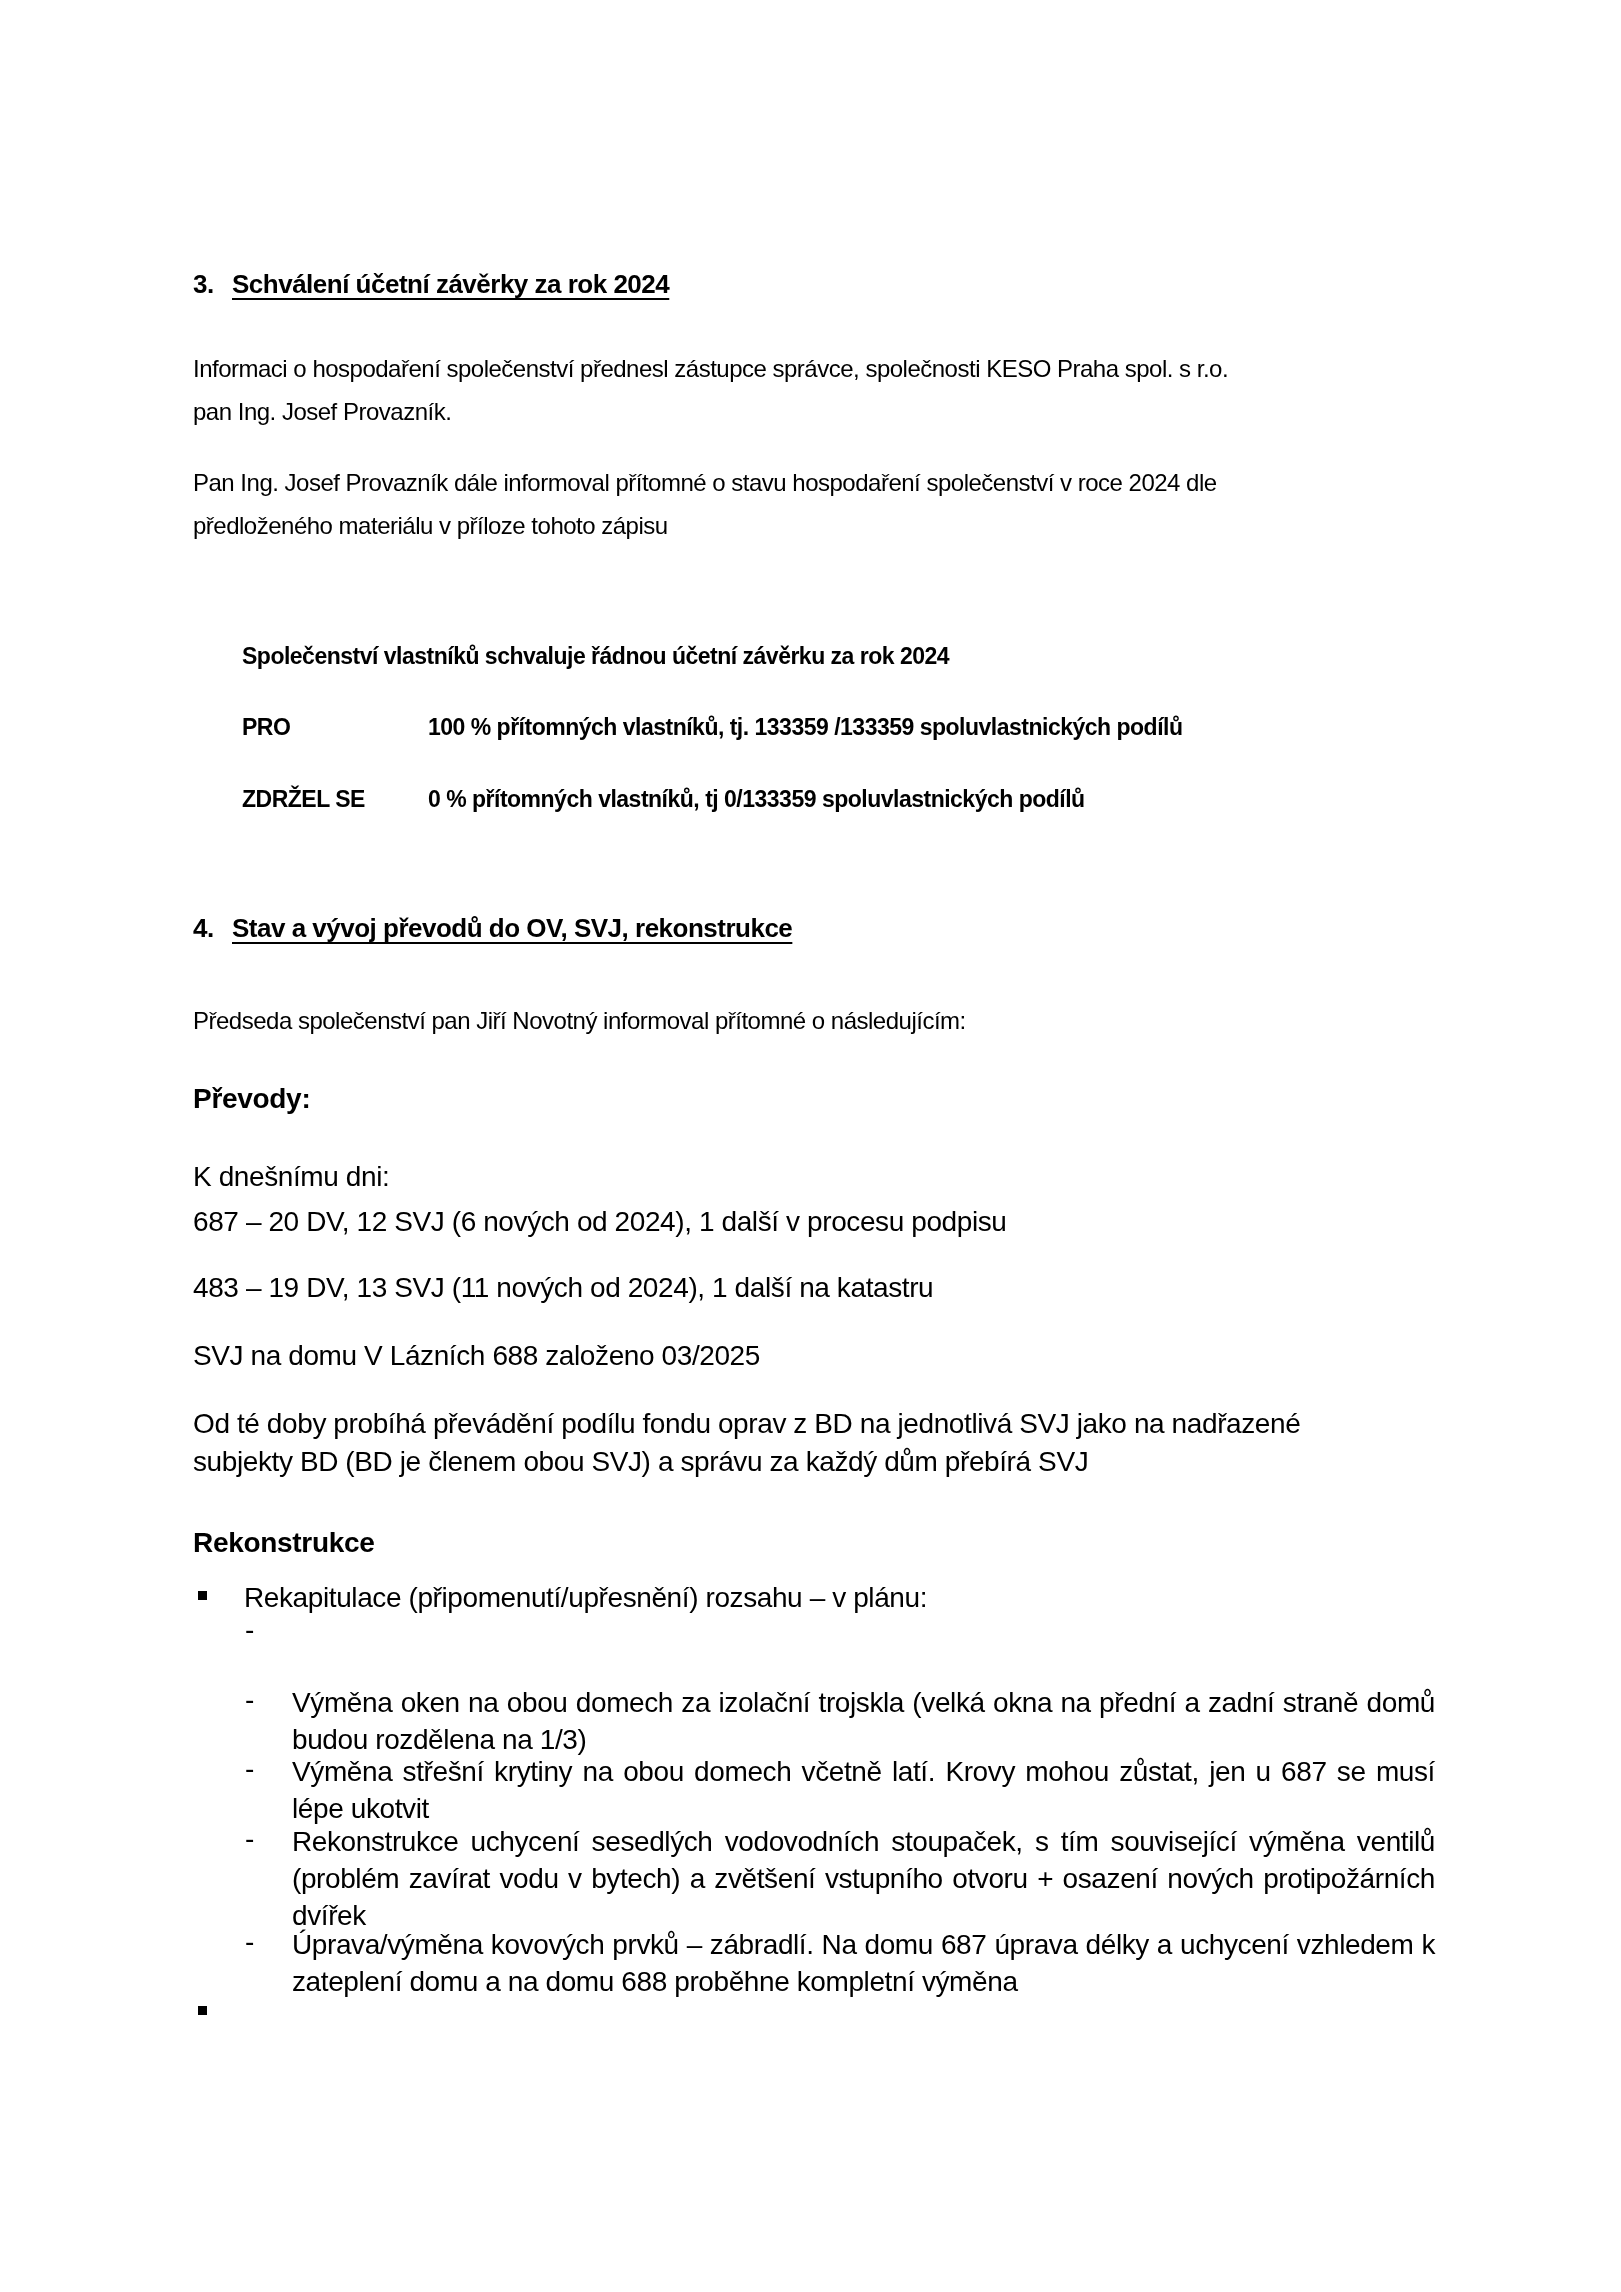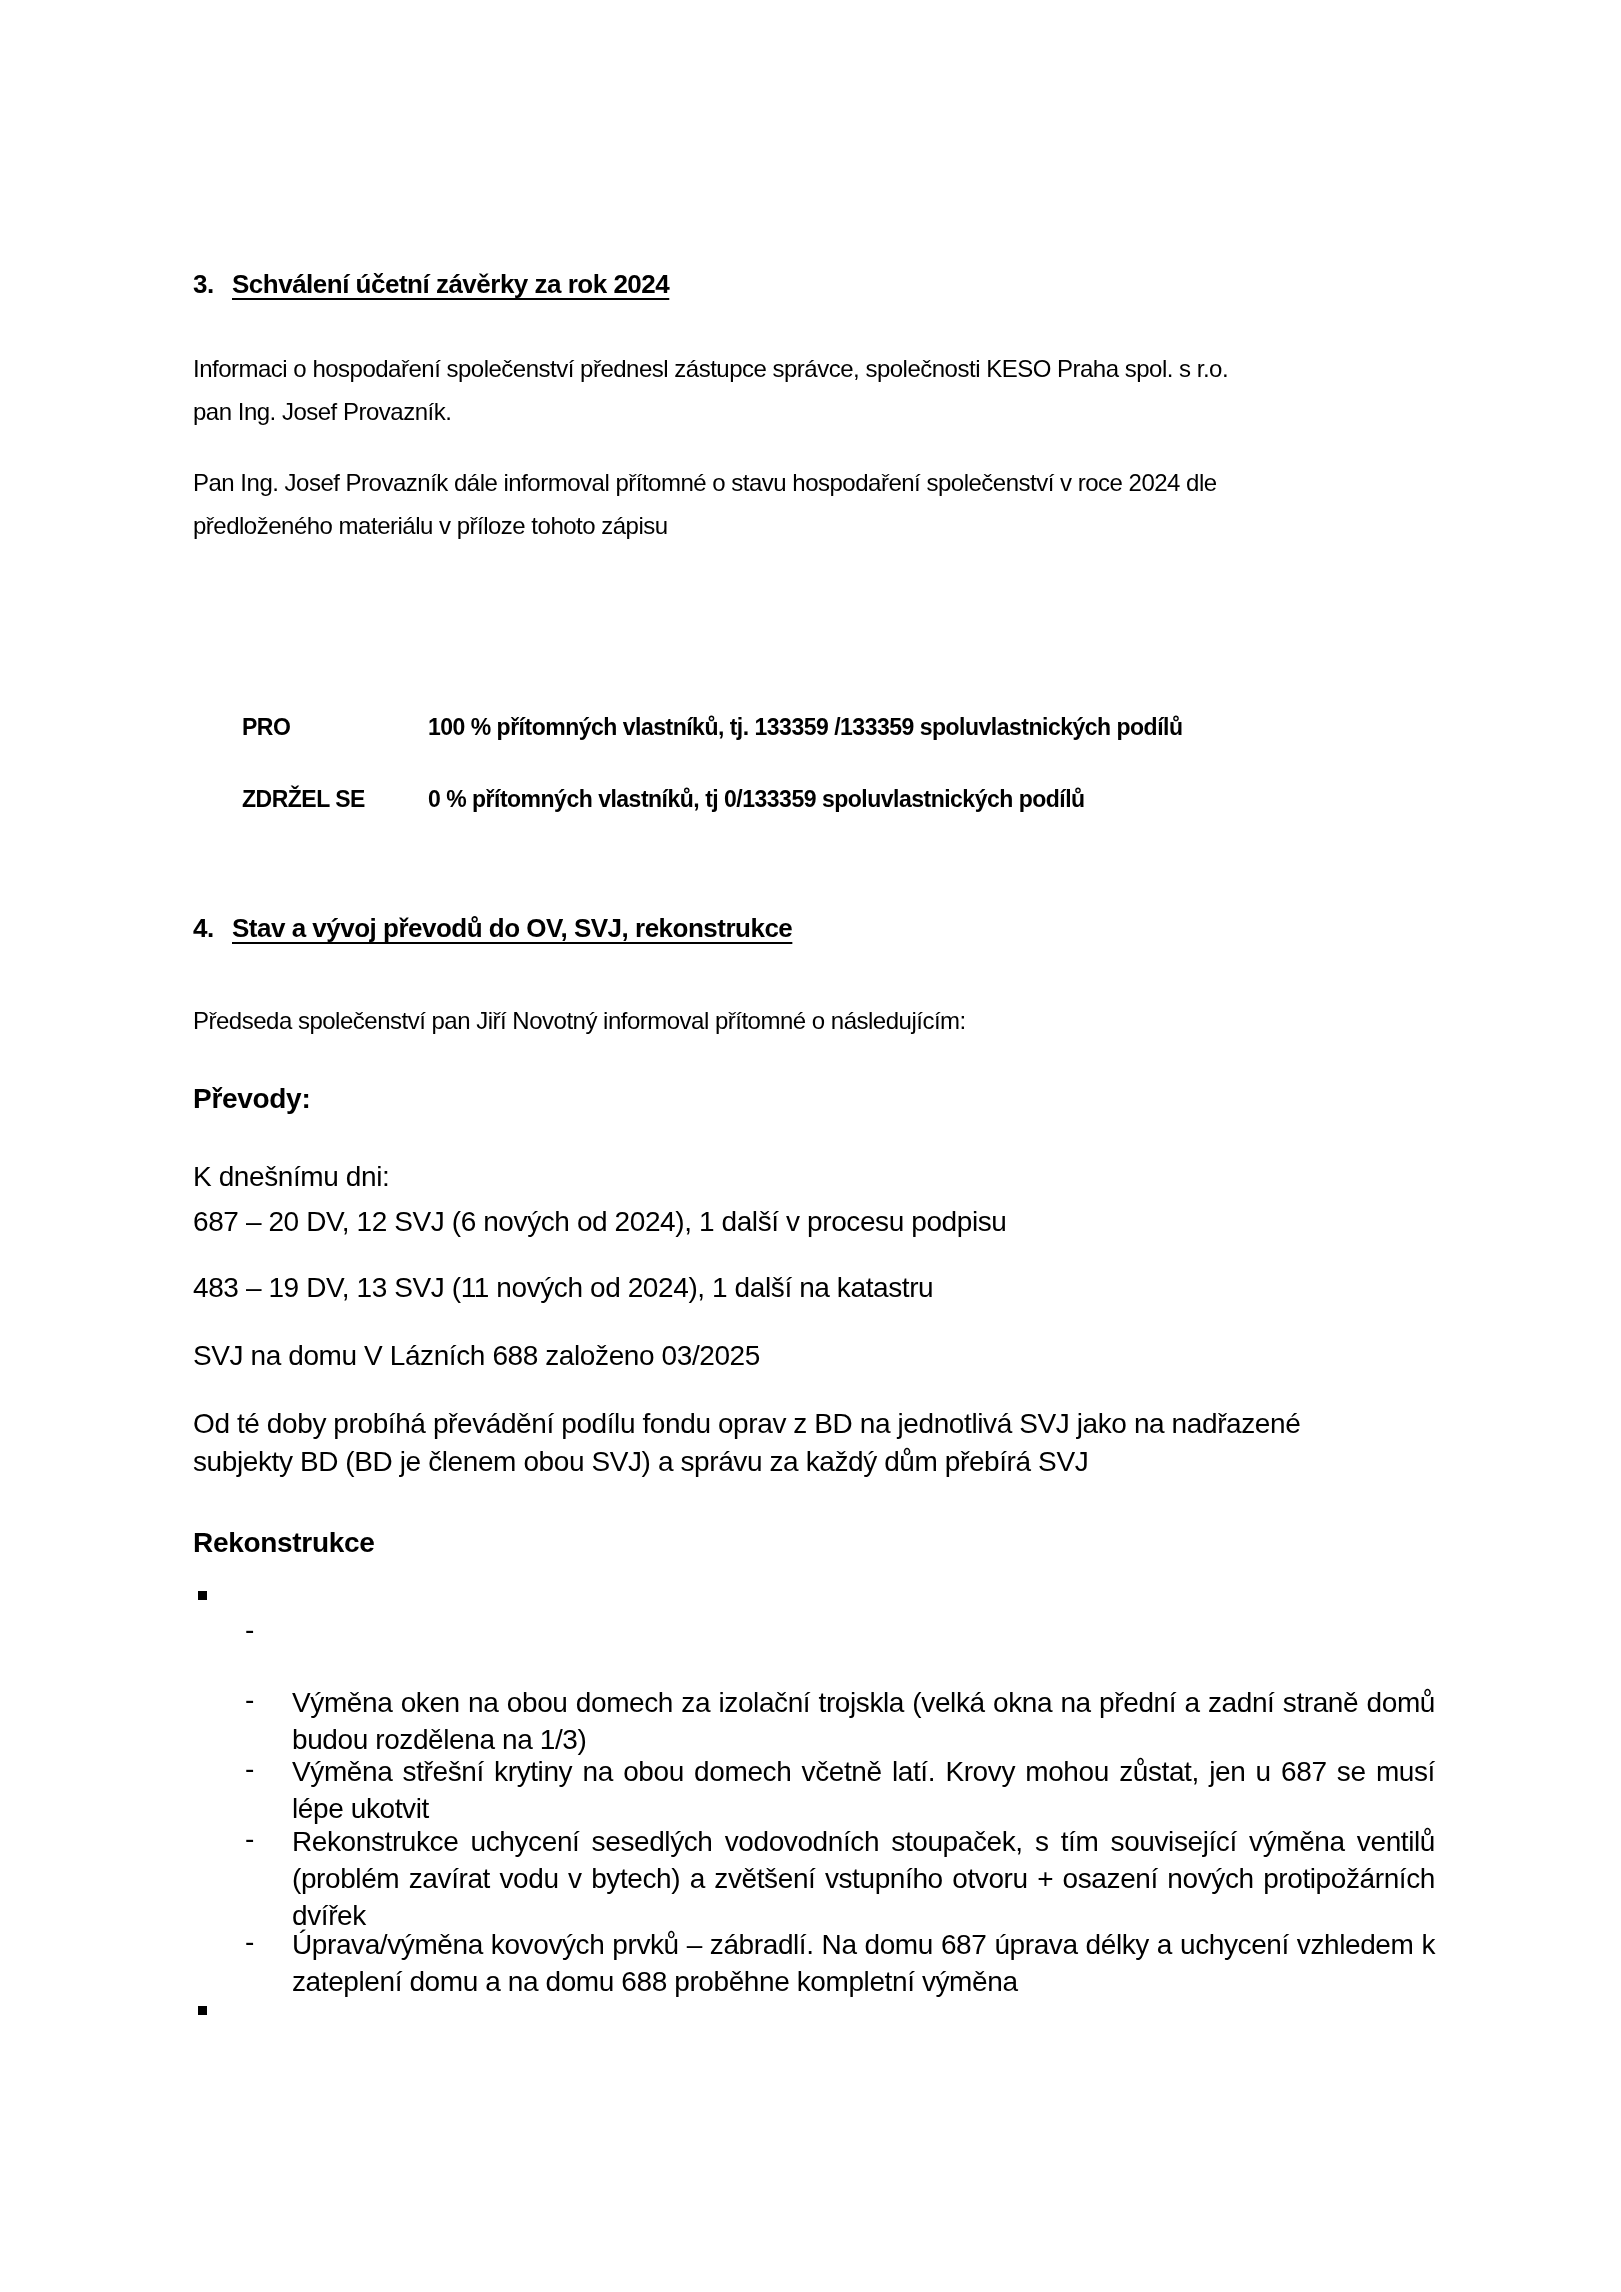--- a/index.html
+++ b/index.html
@@ -34,20 +34,21 @@
 
   <div class="abs sec-head" style="left:193px; top:269px;">
     <span class="num">3.</span><span class="title">Schválení účetní závěrky za rok 2024</span>
   </div>
 
   <div class="abs para" style="left:193px; top:347px;">Informaci o hospodaření společenství přednesl zástupce správce, společnosti KESO Praha spol. s r.o.</div>
   <div class="abs para" style="left:193px; top:390px;">pan Ing. Josef Provazník.</div>
   <div class="abs para" style="left:193px; top:461px;">Pan Ing. Josef Provazník dále informoval přítomné o stavu hospodaření společenství v roce 2024 dle</div>
   <div class="abs para" style="left:193px; top:504px;text-align:right;">předloženého materiálu v příloze tohoto zápisu</div>
 
+  <div class="abs vote-title" style="left:242px; top:643px;">Společenství vlastníků schvaluje řádnou účetní závěrku za rok 2024</div>
 
   <div class="abs vote-row" style="left:242px; top:714px; width:1164px; height:30px;">
     <span class="vote-label">PRO</span>
     <span class="vote-text">100 % přítomných vlastníků, tj. 133359 /133359 spoluvlastnických podílů</span>
   </div>
   <div class="abs vote-row" style="left:242px; top:756px; width:1164px; height:30px;margin-top:30px;">
     <span class="vote-label">ZDRŽEL SE</span>
     <span class="vote-text">0 % přítomných vlastníků, tj 0/133359 spoluvlastnických podílů</span>
   </div>
 
@@ -61,20 +62,21 @@
   <div class="abs arial-text" style="left:193px; top:1144px;margin-top:13px;">K dnešnímu dni:</div>
   <div class="abs arial-text" style="left:193px; top:1202px;">687 – 20 DV, 12 SVJ (6 nových od 2024), 1 další v procesu podpisu</div>
   <div class="abs arial-text" style="left:193px; top:1268px;">483 – 19 DV, 13 SVJ (11 nových od 2024), 1 další na katastru</div>
   <div class="abs arial-text" style="left:193px; top:1336px;">SVJ na domu V Lázních 688 založeno 03/2025</div>
   <div class="abs arial-text" style="left:193px; top:1404px;">Od té doby probíhá převádění podílu fondu oprav z BD na jednotlivá SVJ jako na nadřazené</div>
   <div class="abs arial-text" style="left:193px; top:1442px;">subjekty BD (BD je členem obou SVJ) a správu za každý dům přebírá SVJ</div>
 
   <div class="abs arial-bold" style="left:193px; top:1515px;">Rekonstrukce</div>
 
   <div class="bullet" style="left:198px; top:1591px;"></div>
+  <div class="item" style="left:244px; top:1579px; width:1191px;">Rekapitulace (připomenutí/upřesnění) rozsahu – v plánu:</div>
 
   <div class="dash" style="left:245px; top:1614px;">-</div>
 
   <div class="dash" style="left:245px; top:1684px;">-</div>
   <div class="item" style="left:292px; top:1684px; width:1143px;">Výměna oken na obou domech za izolační trojskla (velká okna na přední a zadní straně domů budou rozdělena na 1/3)</div>
 
   <div class="dash" style="left:245px; top:1753px;">-</div>
   <div class="item" style="left:292px; top:1753px; width:1143px;">Výměna střešní krytiny na obou domech včetně latí. Krovy mohou zůstat, jen u 687 se musí lépe ukotvit</div>
 
   <div class="dash" style="left:245px; top:1823px;">-</div>

